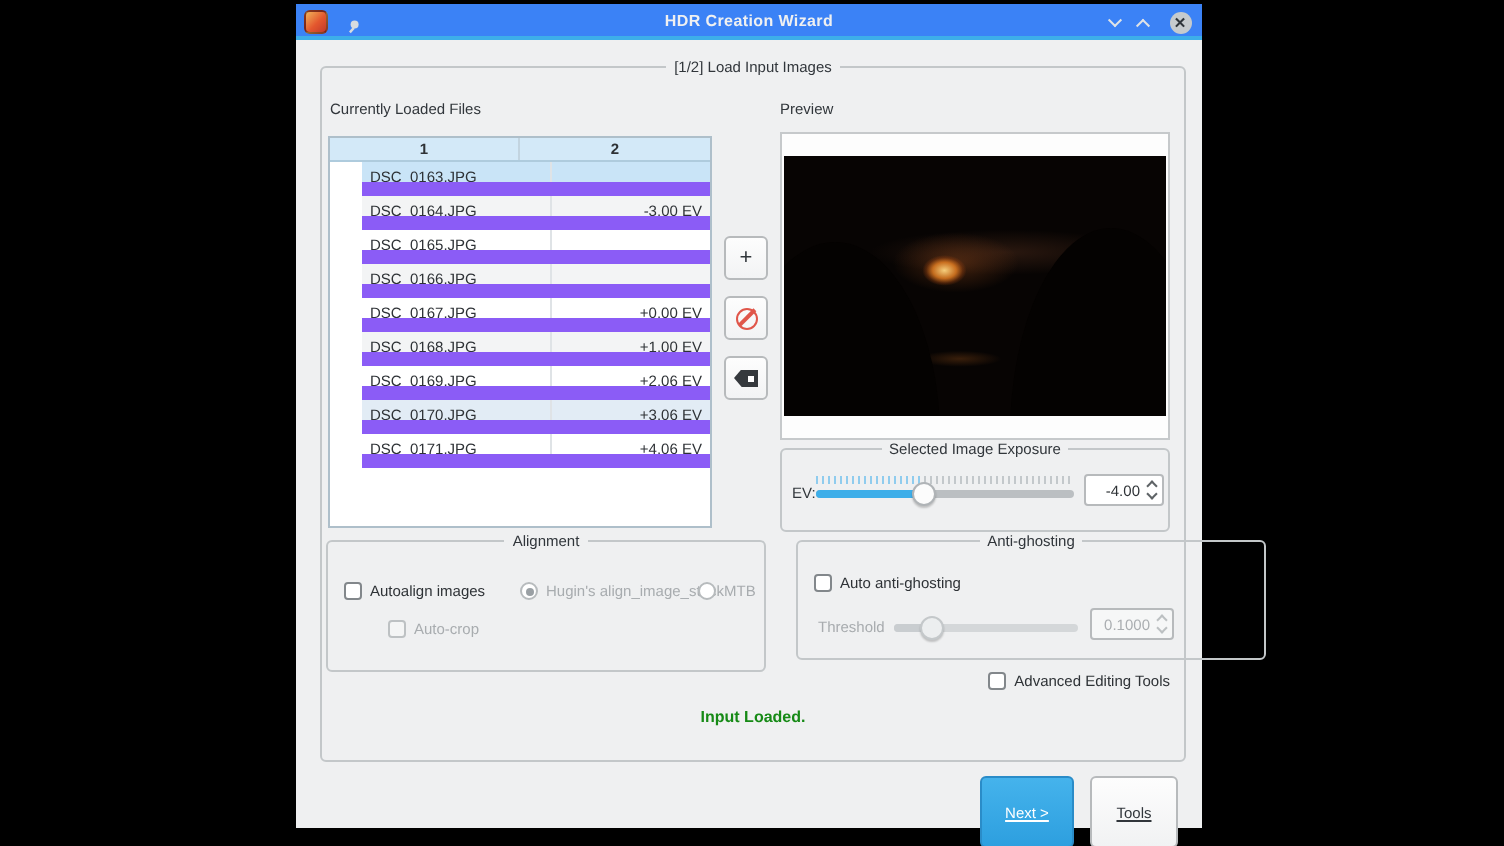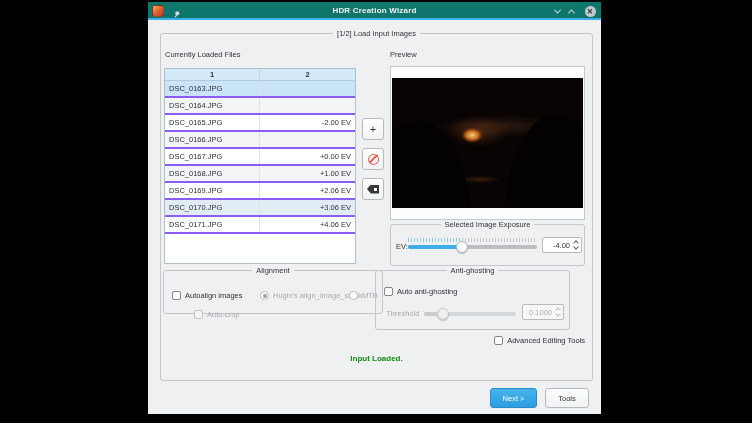--- a/index.html
+++ b/index.html
@@ -4,21 +4,21 @@
 <style>
   * { margin:0; padding:0; box-sizing:border-box; }
   html,body { width:752px; height:423px; background:#000; overflow:hidden;
               font-family:"Liberation Sans", sans-serif; }
   .stage { position:relative; width:752px; height:423px; background:#000; }
 
   
   .dialog { position:absolute; left:148px; top:2px; width:453px; height:412px;
             background:#eff0f1; box-shadow:3px 4px 8px rgba(0,0,0,0.85); }
   .titlebar { position:absolute; left:0; top:0; width:100%; height:18px;
-              background:#0f766e; border-bottom:2px solid #3daee9;
+              background:#3b82f6; border-bottom:2px solid #3daee9;
               display:flex; align-items:center; }
   .tb-title { position:absolute; left:0; right:0; text-align:center;
               color:#eff0f1; font-size:8px; font-weight:600; letter-spacing:.2px; }
   .app-ic { position:absolute; left:4px; top:3px; width:12px; height:12px; border-radius:3px;
             background:linear-gradient(135deg,#f0b35a 0%,#e4572e 55%,#c03a2b 100%);
             border:1px solid rgba(0,0,0,.4); }
   .pin-ic { position:absolute; left:23px; top:4px; width:10px; height:10px; }
   .tb-btn { position:absolute; top:3px; width:12px; height:12px; display:flex;
             align-items:center; justify-content:center; cursor:default; }
   .chev { width:5px; height:5px; }
@@ -38,21 +38,21 @@
 
   .label { position:absolute; font-size:7.5px; color:#31363b; }
 
   
   .ftable { position:absolute; left:16px; top:66px; width:192px; height:196px;
             background:#fff; border:1px solid #aebfca; font-size:7.5px; color:#2e3236; }
   .thead { display:flex; height:12px; background:#d3e9f8; border-bottom:1px solid #aecbdd; }
   .th { font-weight:700; text-align:center; line-height:12px; }
   .c1 { width:95px; border-right:1px solid #c2d4e0; }
   .c2 { flex:1; }
-  .trow { display:flex; height:17px; border-bottom:2px solid #8b5cf6; background:#fff; }
+  .trow { display:flex; height:17px; border-bottom:7px solid #8b5cf6; background:#fff;margin-left:16px; }
   .trow:nth-child(even) { background:#f3f4f5; }
   .trow[data-state="selected"] { background:#c9e4f7; }
   .trow[data-state="current"]  { background:#e2ecf5; }
   .td { line-height:16px; white-space:nowrap; overflow:hidden; }
   .td.c1 { padding-left:4px; border-right:1px solid #dfe3e6; }
   .td.c2 { text-align:right; padding-right:4px; }
 
   
   .side-btn { position:absolute; left:214px; width:22px; height:22px;
               background:linear-gradient(#fdfdfd,#f2f3f4); border:1px solid #b7babc;
@@ -113,22 +113,22 @@
   .radio.disabled { border-color:#b7bbbd; }
   .radio.checked::after { content:""; position:absolute; left:1.5px; top:1.5px; width:4px; height:4px;
            border-radius:50%; background:#9aa0a4; }
   .opt-label { font-size:7.5px; color:#2e3236; margin-left:4px; }
   .opt-label.dim { color:#a8acaf; }
   .opt { position:absolute; display:flex; align-items:center; }
 
   
   .status-msg { position:absolute; left:12px; width:433px; top:352px; text-align:center;
                 font-size:8px; font-weight:700; }
-  .btn { position:absolute; height:20px; border-radius:3px; font-size:7.5px;
-         display:flex; align-items:center; justify-content:center; }
+  .btn { position:absolute; height:36px; border-radius:3px; font-size:7.5px;
+         display:flex; align-items:center; justify-content:center;text-decoration:underline; }
   .btn.primary { left:342px; top:386px; width:47px;
                  background:linear-gradient(#45b3ec,#2d9fdf); color:#fff; border:1px solid #2a8cc8; }
   .btn.plain { left:397px; top:386px; width:44px;
                background:linear-gradient(#fdfdfd,#f1f2f3); color:#31363b; border:1px solid #b7babc; }
 </style>
 </head>
 <body>
 
 <div class="stage">
   <div class="dialog">
@@ -165,24 +165,24 @@
       <div class="thead">
         <div class="th c1">1</div>
         <div class="th c2">2</div>
       </div>
       <div class="tbody">
         <div class="trow" data-state="selected">
           <div class="td c1">DSC_0163.JPG</div>
         </div>
         <div class="trow">
           <div class="td c1">DSC_0164.JPG</div>
+          <div class="td c2">-3.00 EV</div>
         </div>
         <div class="trow">
           <div class="td c1">DSC_0165.JPG</div>
-          <div class="td c2">-2.00 EV</div>
         </div>
         <div class="trow">
           <div class="td c1">DSC_0166.JPG</div>
         </div>
         <div class="trow">
           <div class="td c1">DSC_0167.JPG</div>
           <div class="td c2">+0.00 EV</div>
         </div>
         <div class="trow">
           <div class="td c1">DSC_0168.JPG</div>
@@ -239,21 +239,21 @@
       </div>
       <div class="spin" style="left:151px; top:12px; width:40px;">
         <span class="val">-4.00</span>
         <span class="arrows">
           <i class="sp-chev up"></i>
           <i class="sp-chev dn"></i>
         </span>
       </div>
     </div>
 
-    <div class="gbox" style="left:15px; top:268px; width:220px; height:44px;">
+    <div class="gbox" style="left:15px; top:268px; width:220px; height:66px;">
       <div class="legend">
         <span>Alignment</span>
       </div>
       <div class="opt" style="left:8px; top:20px;">
         <span class="check"></span>
         <span class="opt-label">Autoalign images</span>
       </div>
       <div class="opt" style="left:96px; top:20px;">
         <span class="radio disabled checked"></span>
         <span class="opt-label dim">Hugin's align_image_stack</span>
@@ -261,21 +261,21 @@
       <div class="opt" style="left:185px; top:20px;">
         <span class="radio disabled"></span>
         <span class="opt-label dim">MTB</span>
       </div>
       <div class="opt" style="left:30px; top:39px;">
         <span class="check disabled"></span>
         <span class="opt-label dim">Auto-crop</span>
       </div>
     </div>
 
-    <div class="gbox" style="left:227px; top:268px; width:195px; height:60px;">
+    <div class="gbox" style="left:250px; top:268px; width:235px; height:60px;">
       <div class="legend">
         <span>Anti-ghosting</span>
       </div>
       <div class="opt" style="left:8px; top:16px;">
         <span class="check"></span>
         <span class="opt-label">Auto anti-ghosting</span>
       </div>
       <div class="label" style="left:10px; top:38px; color:#a8acaf;">Threshold</div>
       <div class="slider disabled" style="left:48px; top:34px; width:92px;">
         <div class="track">

